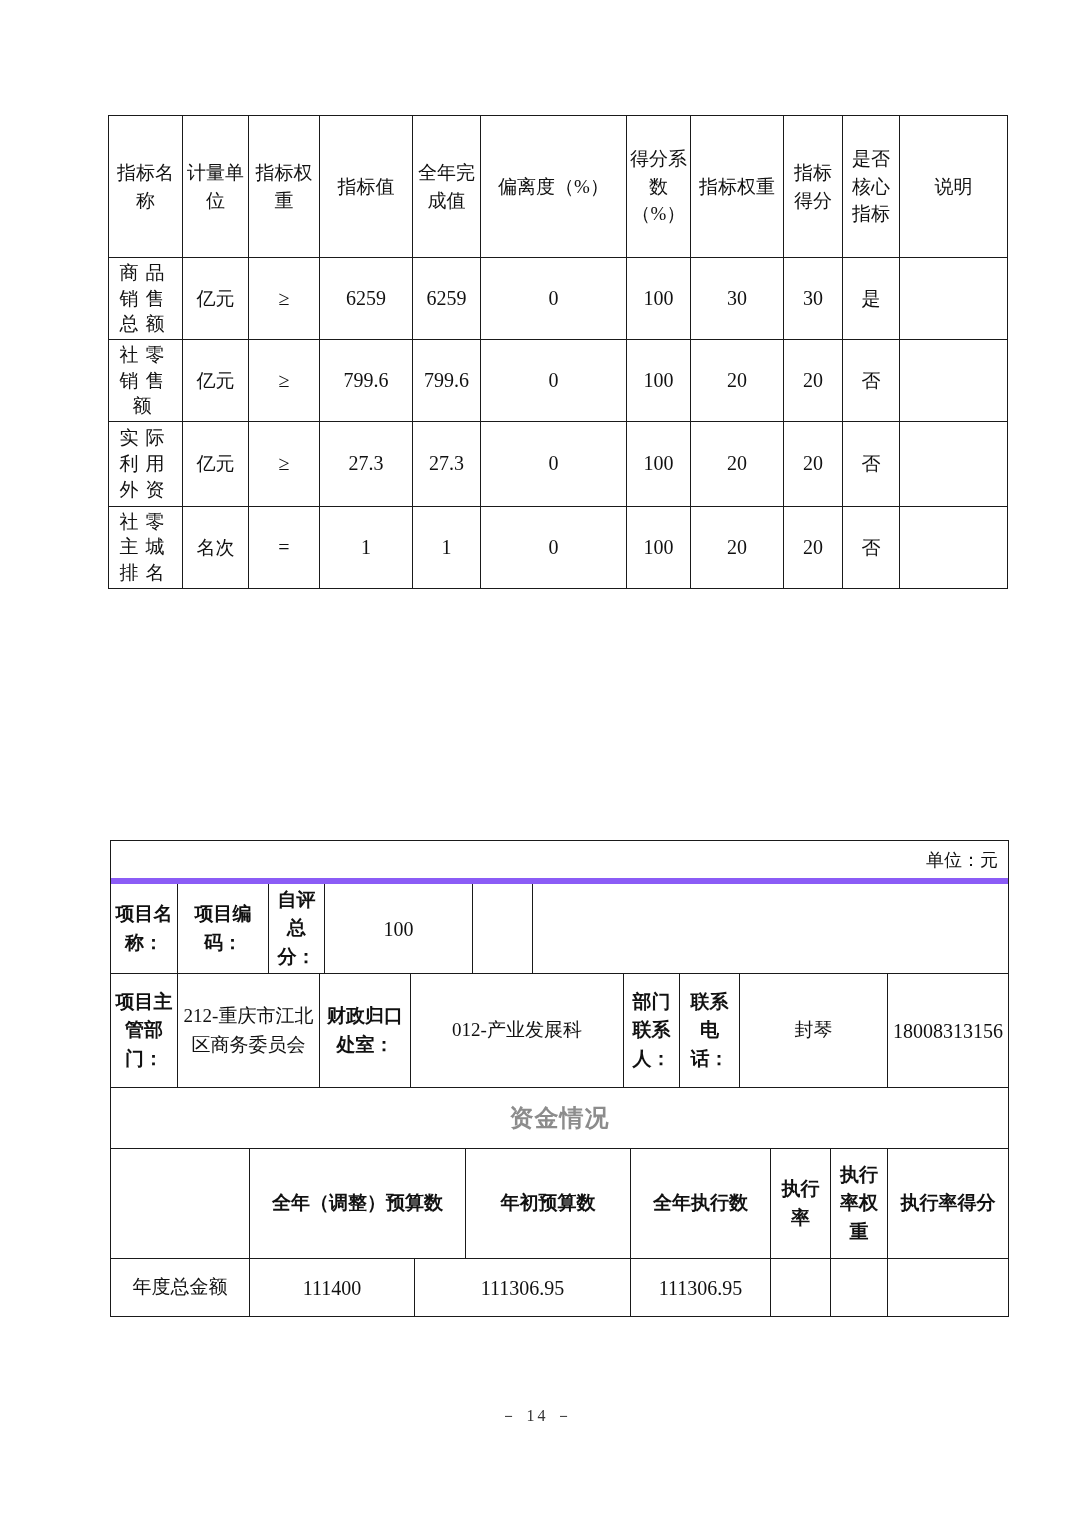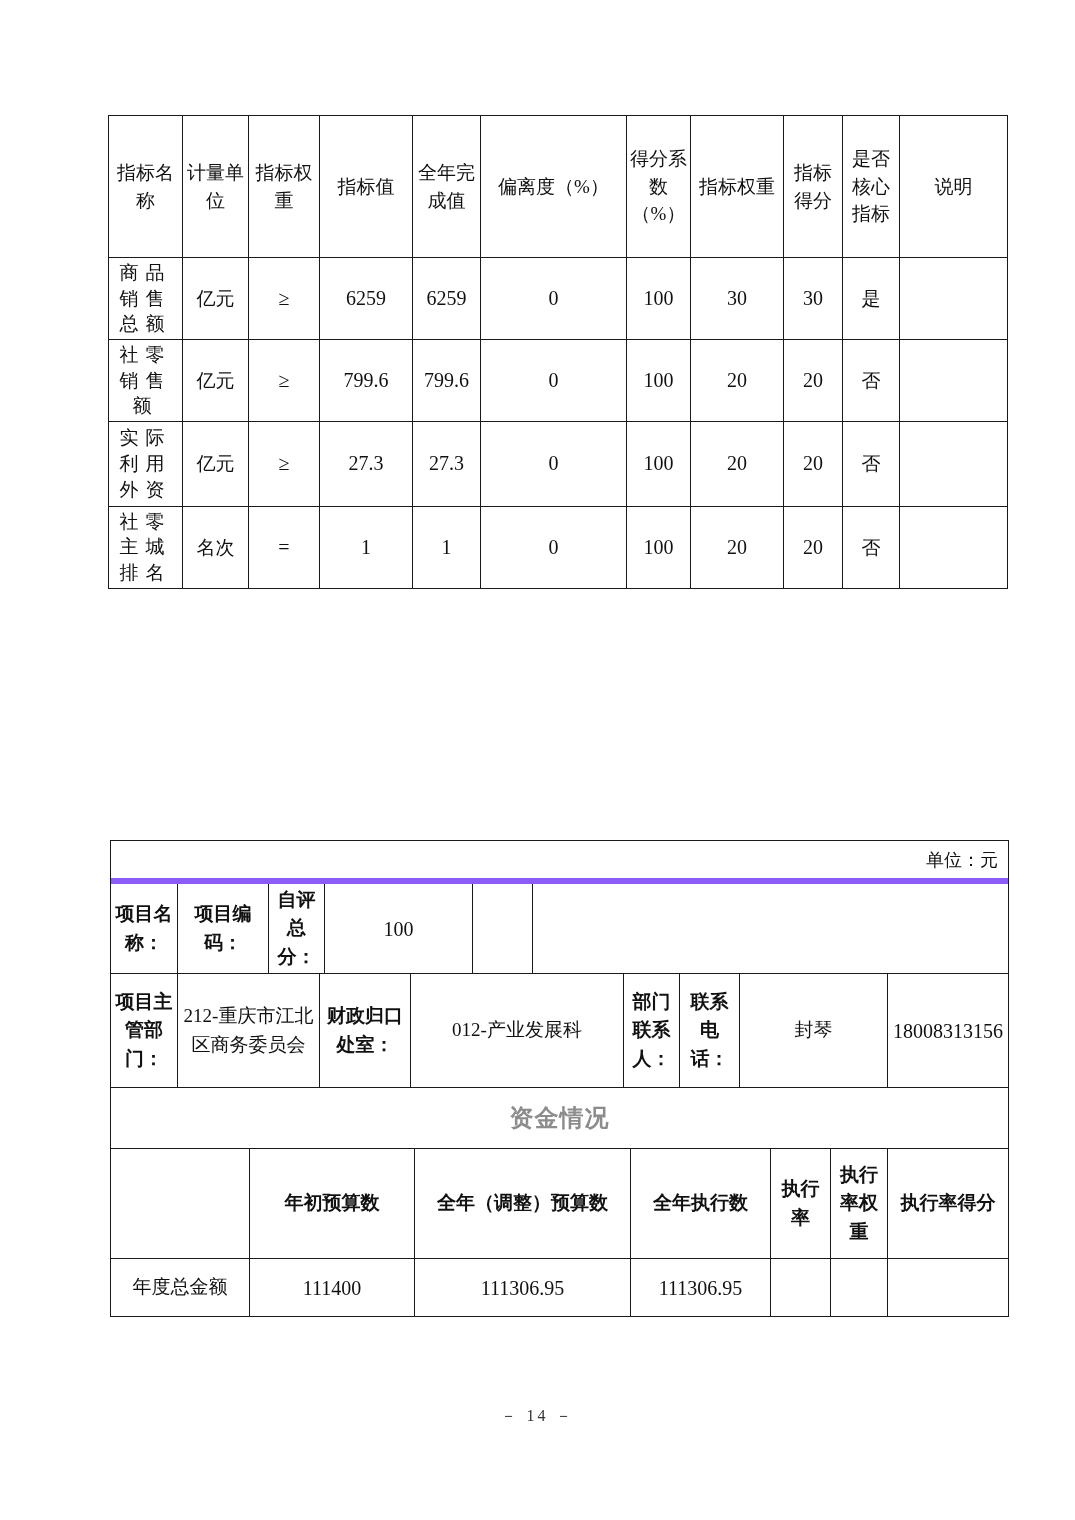--- a/index.html
+++ b/index.html
@@ -176,22 +176,22 @@
     <div class="t2cell i4 lbl">部门联系人：</div>
     <div class="t2cell i6 lbl">联系电话：</div>
     <div class="t2cell i5">封琴</div>
     <div class="t2cell i7 phone">18008313156</div>
   </div>
 
   <div class="fund-title" style="color: rgb(140, 140, 140);">资金情况</div>
 
   <div class="t2row rowfundh">
     <div class="t2cell f0"></div>
+    <div class="t2cell f2">全年（调整）预算数</div>
     <div class="t2cell f1">年初预算数</div>
-    <div class="t2cell f2">全年（调整）预算数</div>
     <div class="t2cell f3">全年执行数</div>
     <div class="t2cell f4">执行率</div>
     <div class="t2cell f5">执行率权重</div>
     <div class="t2cell f6">执行率得分</div>
   </div>
 
   <div class="t2row rowfundd">
     <div class="t2cell f0">年度总金额</div>
     <div class="t2cell f1 fnum">111400</div>
     <div class="t2cell f2 fnum">111306.95</div>

